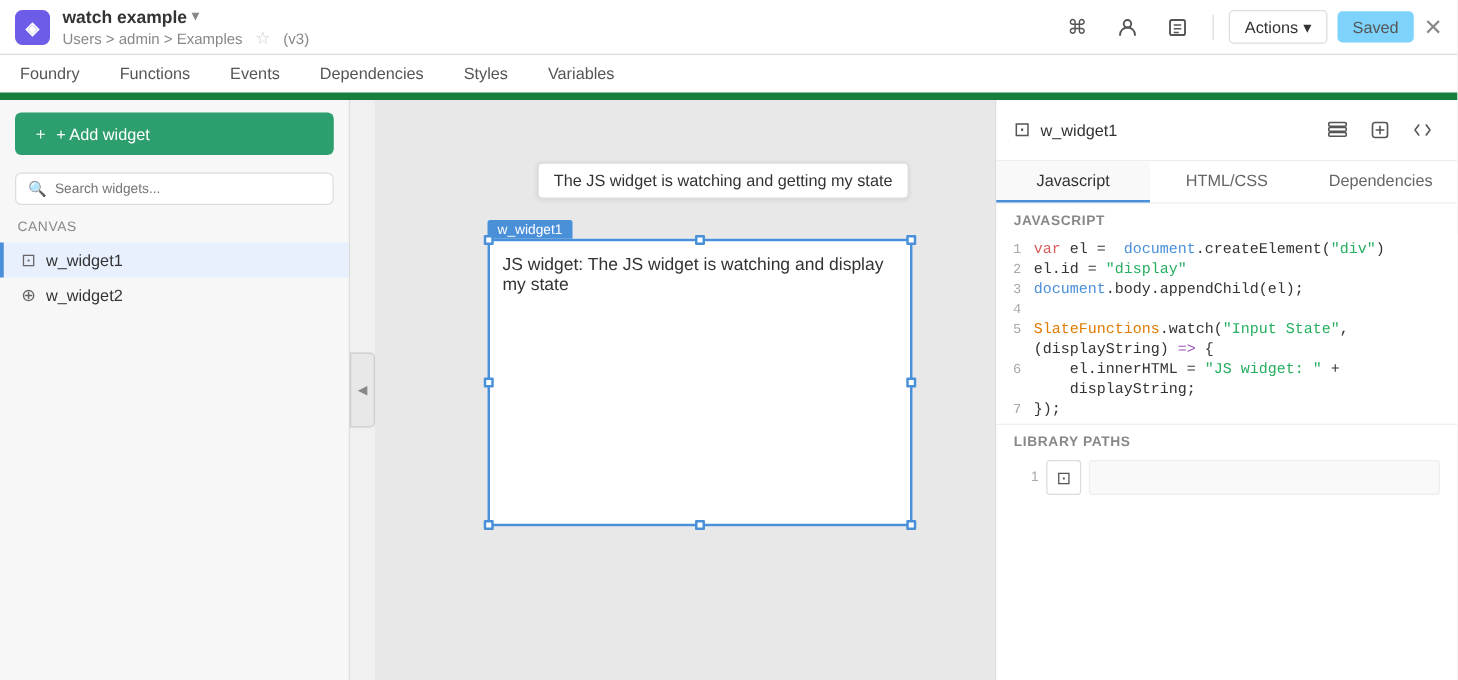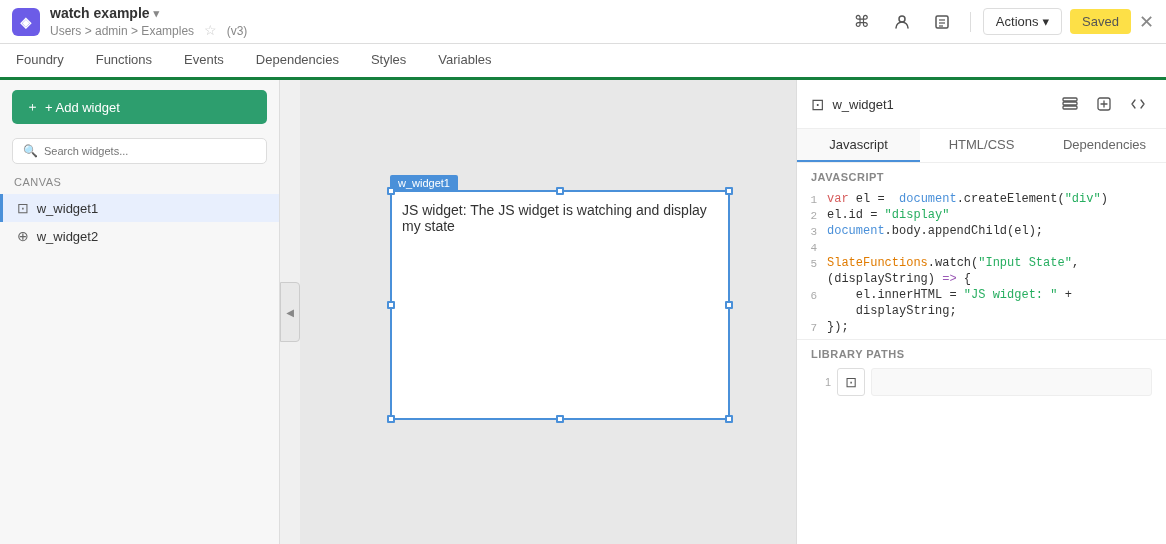--- a/index.html
+++ b/index.html
@@ -10,25 +10,25 @@
     .topbar-left { display: flex; align-items: center; gap: 10px; }
     .app-icon { width: 28px; height: 28px; background: #6c5ce7; border-radius: 6px; display: flex; align-items: center; justify-content: center; color: white; font-size: 14px; font-weight: bold; flex-shrink: 0; }
     .topbar-title { font-weight: 600; font-size: 14px; display: flex; align-items: center; gap: 4px; }
     .topbar-chevron { color: #888; font-size: 11px; }
     .breadcrumb { font-size: 12px; color: #888; text-align: right; }
     .star-icon { color: #ccc; font-size: 14px; cursor: pointer; }
     .topbar-right { display: flex; align-items: center; gap: 8px; }
     .topbar-icon-btn { width: 32px; height: 32px; display: flex; align-items: center; justify-content: center; cursor: pointer; border-radius: 4px; background: none; border: none; font-size: 16px; color: #555; }
     .topbar-divider { width: 1px; height: 20px; background: #ddd; margin: 0 4px; }
     .actions-btn { display: flex; align-items: center; gap: 4px; background: none; border: 1px solid #ddd; border-radius: 4px; padding: 5px 12px; font-size: 13px; cursor: pointer; color: #333; }
-    .saved-btn { background: #fde047; border: none; border-radius: 4px; padding: 5px 12px; font-size: 13px; color: #555; cursor: pointer; }
+    .saved-btn { background: #7dd3fc; border: none; border-radius: 4px; padding: 5px 12px; font-size: 13px; color: #555; cursor: pointer; }
     .close-btn { background: none; border: none; font-size: 18px; color: #888; cursor: pointer; }
 
     
-    .navtabs { display: flex; align-items: center; background: #fff; border-bottom: 3px solid #15803d; padding: 0 0; height: 36px; }
+    .navtabs { display: flex; align-items: center; background: #fff; border-bottom: 6px solid #15803d; padding: 0 0; height: 36px; }
     .navtab { padding: 0 16px; height: 100%; display: flex; align-items: center; font-size: 13px; color: #555; cursor: pointer; border-bottom: 2px solid transparent; }
 
     
     .main { display: flex; height: calc(544px - 44px - 36px); }
 
     
     .left-panel { width: 280px; background: #f7f7f7; border-right: 1px solid #ddd; display: flex; flex-direction: column; flex-shrink: 0; }
     .add-widget-btn { margin: 10px 12px; display: flex; align-items: center; gap: 6px; background: #2d9e6e; color: white; border: none; border-radius: 5px; padding: 8px 14px; font-size: 13px; cursor: pointer; font-weight: 500; width: calc(100% - 24px); }
     .search-container { padding: 4px 12px 8px; }
     .search-input-wrap { display: flex; align-items: center; gap: 6px; background: #fff; border: 1px solid #ddd; border-radius: 5px; padding: 5px 10px; }
@@ -166,20 +166,21 @@
     </div>
     <div class="canvas-item">
       <span class="canvas-item-icon">⊕</span>
       <span class="canvas-item-label">w_widget2</span>
     </div>
   </div>
 
   <div class="panel-collapse-btn">◀</div>
 
   <div class="canvas-area">
+    <div class="tooltip-box">The JS widget is watching and getting my state</div>
     <div class="widget-outer">
       <div class="widget-label-tag">w_widget1</div>
       <div class="widget-box">
         <div class="widget-content">JS widget: The JS widget is watching and display my state</div>
         <div class="handle tl"></div>
         <div class="handle tm"></div>
         <div class="handle tr"></div>
         <div class="handle ml"></div>
         <div class="handle mr"></div>
         <div class="handle bl"></div>

